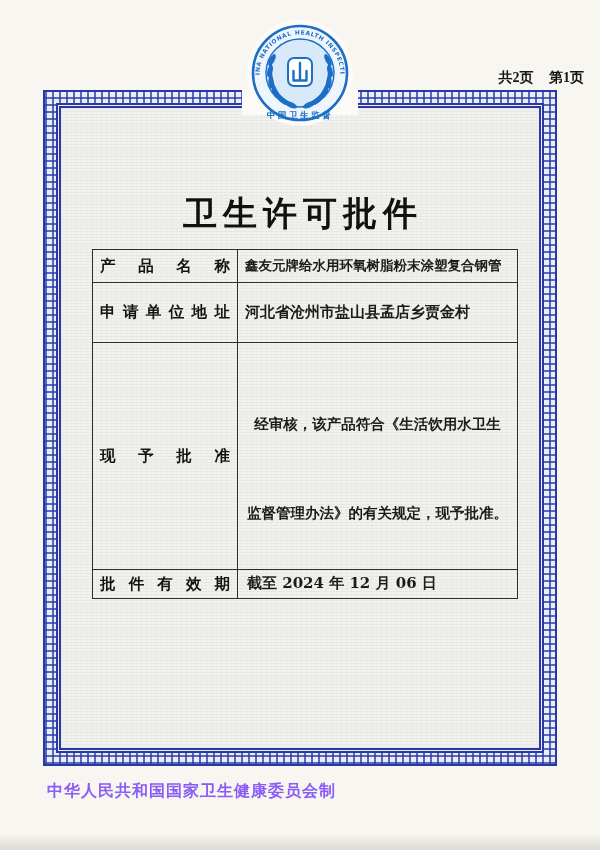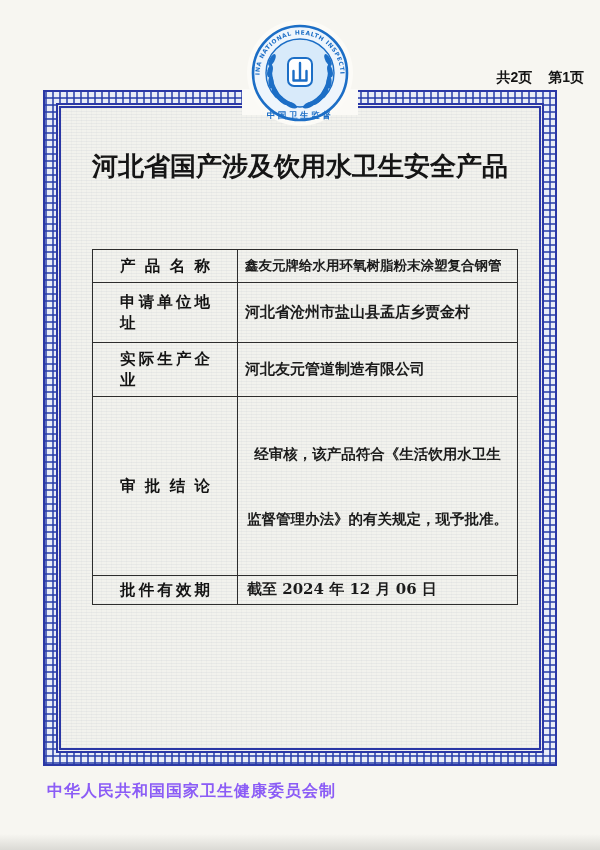--- a/index.html
+++ b/index.html
@@ -14,21 +14,21 @@
   body::after{
     content:"";
     position:absolute; left:0; bottom:0; width:600px; height:16px;
     background:linear-gradient(180deg, rgba(0,0,0,0) 0%, rgba(90,90,85,0.18) 100%);
     pointer-events:none;
   }
 
   
   .pagination{
     position:absolute; top:69px; right:16px;
-    font-family:Liberation Sans, sans-serif;
+    font-family:Liberation Serif, serif;
     font-weight:bold; font-size:14px; color:#141414;
   }
   .pagination span{ margin-left:12px; }
 
   
   .frame{
     position:absolute; left:43px; top:90px; width:514px; height:676px;
     border:2px solid #2a37a5;
     background-color:#e9edf7;
     background-image:
@@ -75,37 +75,37 @@
     table-layout:fixed;
   }
   table.cert td{
     border:1px solid #2d2d2d;
     vertical-align:middle;
   }
   td.lbl{
     width:145px;
     font-family:"DejaVu Sans","Liberation Sans",sans-serif;
     font-weight:bold; font-size:15.5px; color:#141414;
-    padding:0 27px;
+    padding:0 7px;
     text-align:justify;
     text-align-last:justify;
   }
   td.val{
     font-weight:bold; font-size:15px; color:#1b1b1b;
     padding:0 4px 0 7px;
     white-space:pre-wrap;
     line-height:1.3;
   }
   tr.r1{height:33px} tr.r2{height:35px} tr.r3{height:40px}
   tr.r4{height:48px} tr.r5{height:60px} tr.r6{height:54px}
   tr.r7{height:63px} tr.r8{height:47px} tr.r9{height:36px}
   tr.r10{height:29px} tr.r11{height:29px}
   tr.r1 td.val{ font-size:13.5px; letter-spacing:0; }
   tr.r8 td.val{ text-align:center; font-size:14.5px; padding:2px 4px; line-height:1.5; }
-  tr.r8 td.val span{ display:block; }
+  tr.r8 td.val span{ display:block;margin-top:24px; }
   tr.r9 td.val{ padding-left:16px; }
   tr.r10 td.val{ text-align:center; }
   tr.r11 td.val{ padding-left:9px; }
 
   .footer{
     position:absolute; left:47px; top:781px;
     font-family:"DejaVu Sans","Liberation Sans",sans-serif;
     font-weight:bold; font-size:16px; letter-spacing:1px; color:#8b5cf6;
   }
 </style>
@@ -113,38 +113,34 @@
 <body>
 
 <div class="pagination">
   <span>共2页</span>
   <span>第1页</span>
 </div>
 
 <div class="frame">
   <div class="inner">
 
-    <div class="title1">河北省国产涉及饮用水卫生安全产品</div>
+    <div class="title2">卫生许可批件</div>
 
     <table class="cert">
       <tbody>
           <tr class="r1">
         <td class="lbl">产品名称</td>
         <td class="val">鑫友元牌给水用环氧树脂粉末涂塑复合钢管</td>
       </tr>
       <tr class="r5">
         <td class="lbl">申请单位地址</td>
         <td class="val">河北省沧州市盐山县孟店乡贾金村</td>
       </tr>
-      <tr class="r6">
-        <td class="lbl">实际生产企业</td>
-        <td class="val">河北友元管道制造有限公司</td>
-      </tr>
       <tr class="r8">
-        <td class="lbl">审批结论</td>
+        <td class="lbl">现予批准</td>
         <td class="val">
           <span>经审核，该产品符合《生活饮用水卫生</span>
           <span>监督管理办法》的有关规定，现予批准。</span>
         </td>
       </tr>
       <tr class="r11">
         <td class="lbl">批件有效期</td>
         <td class="val">截至 2024 年 12 月 06 日</td>
       </tr>
     </tbody>

